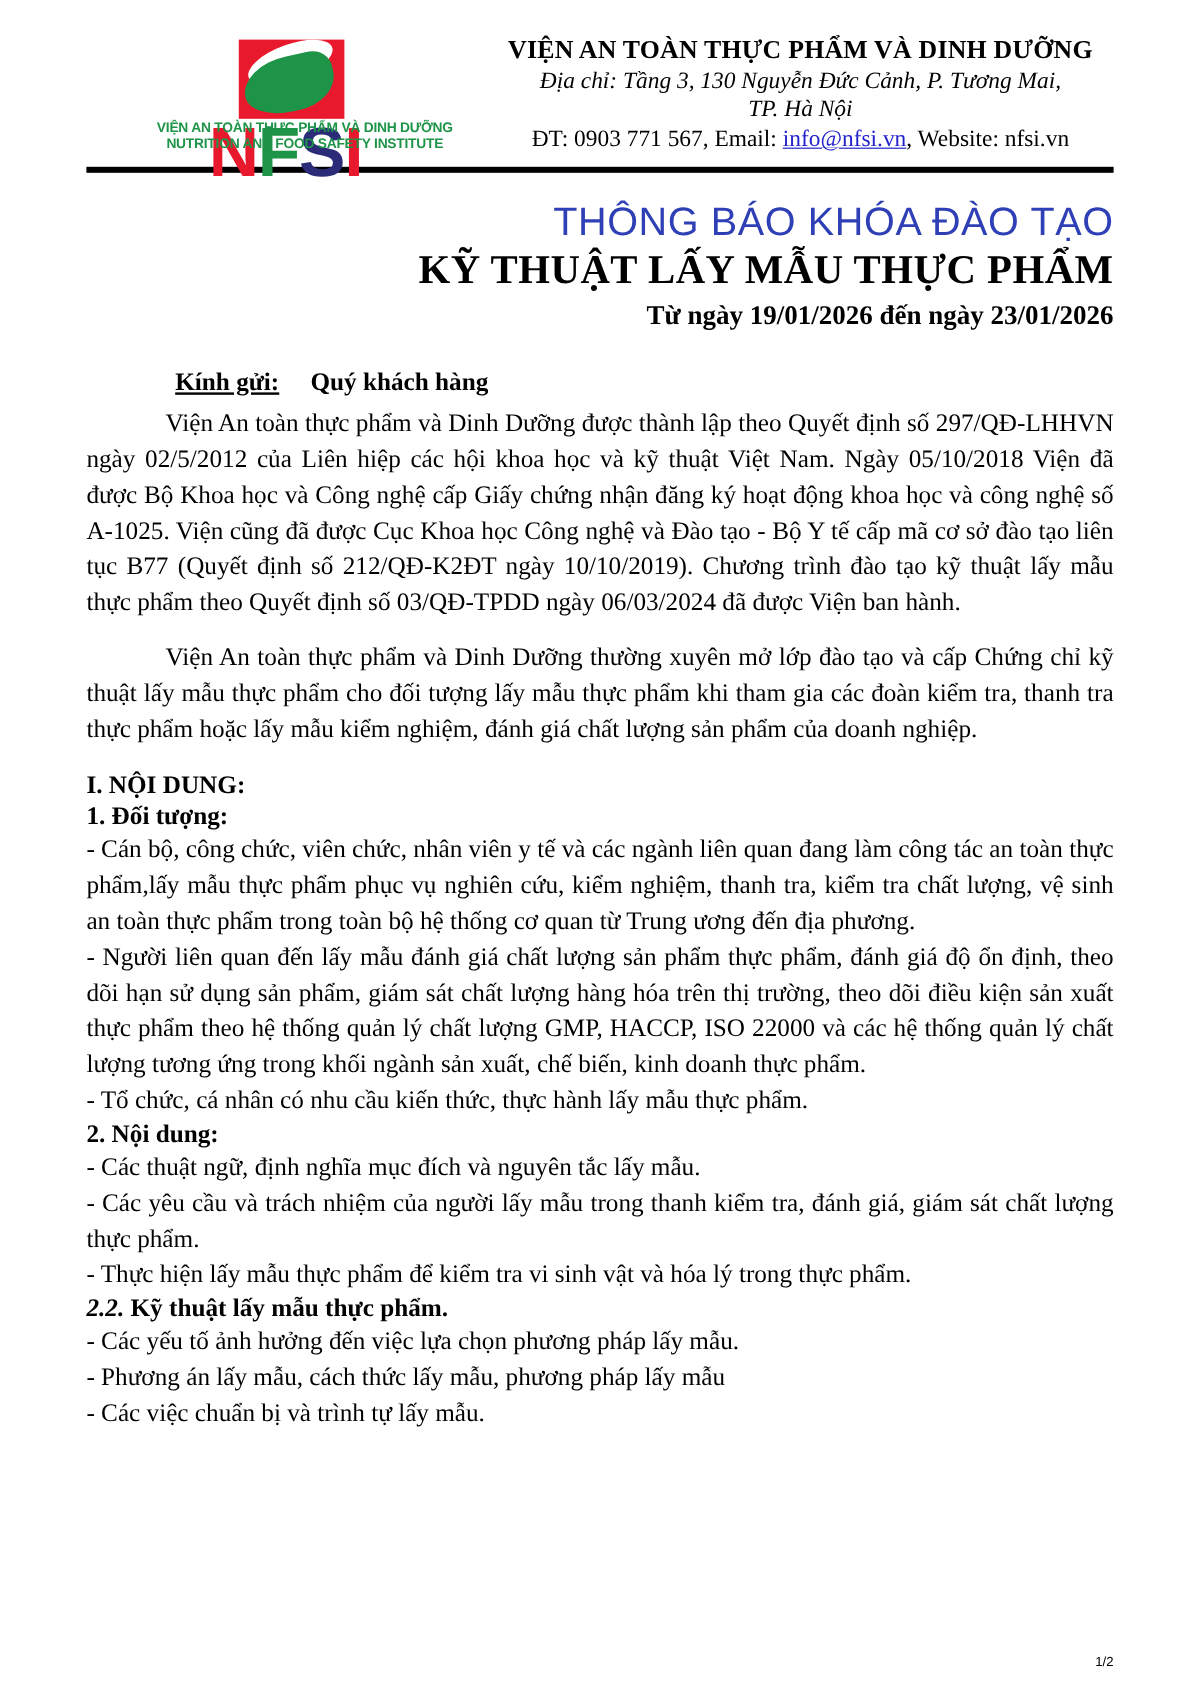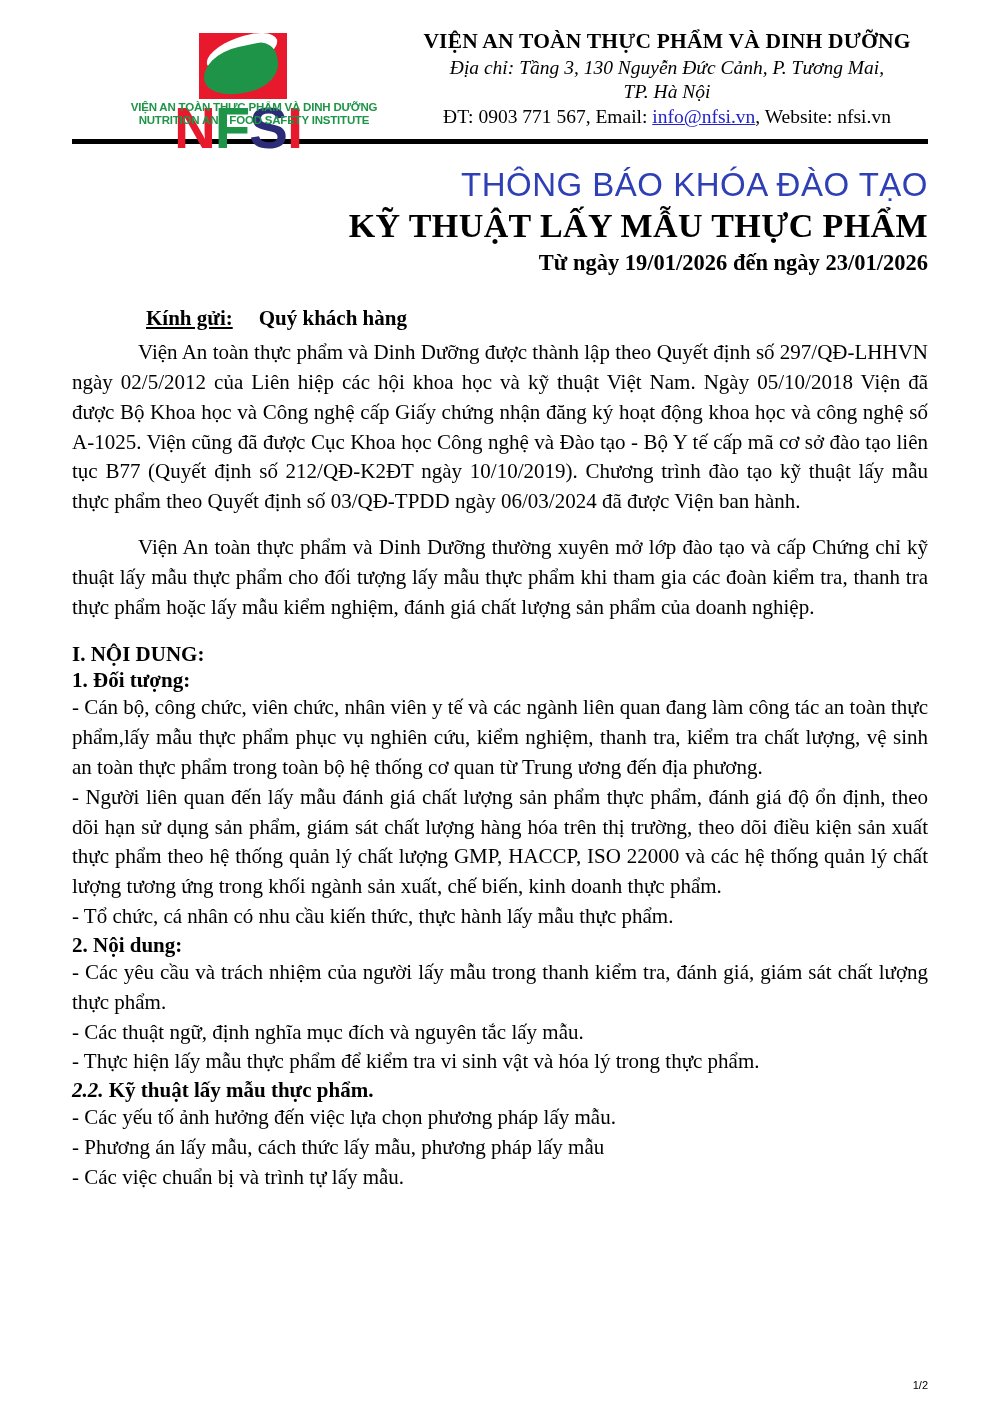--- a/index.html
+++ b/index.html
@@ -254,22 +254,22 @@
   <div class="para second">Viện An toàn thực phẩm và Dinh Dưỡng thường xuyên mở lớp đào tạo và cấp Chứng chỉ kỹ thuật lấy mẫu thực phẩm cho đối tượng lấy mẫu thực phẩm khi tham gia các đoàn kiểm tra, thanh tra thực phẩm hoặc lấy mẫu kiểm nghiệm, đánh giá chất lượng sản phẩm của doanh nghiệp.</div>
 
   <div class="sec-head">I. NỘI DUNG:</div>
   <div class="sub-head">1. Đối tượng:</div>
   <div class="line">- Cán bộ, công chức, viên chức, nhân viên y tế và các ngành liên quan đang làm công tác an toàn thực phẩm,lấy mẫu thực phẩm phục vụ nghiên cứu, kiểm nghiệm, thanh tra, kiểm tra chất lượng, vệ sinh an toàn thực phẩm trong toàn bộ hệ thống cơ quan từ Trung ương đến địa phương.</div>
   <div class="line">-  Người liên quan đến lấy mẫu đánh giá chất lượng sản phẩm thực phẩm, đánh giá độ ổn định, theo dõi hạn sử dụng sản phẩm, giám sát chất lượng hàng hóa trên thị trường, theo dõi điều kiện sản xuất thực phẩm theo hệ thống quản lý chất lượng GMP, HACCP, ISO 22000 và các hệ thống quản lý chất lượng tương ứng trong khối ngành sản xuất, chế biến, kinh doanh thực phẩm.</div>
   <div class="line nojust">- Tổ chức, cá nhân có nhu cầu kiến thức, thực hành lấy mẫu thực phẩm.</div>
 
   <div class="sub-head">2. Nội dung:</div>
 
+  <div class="line nojust">- Các thuật ngữ, định nghĩa mục đích và nguyên tắc lấy mẫu.</div>
   <div class="line">- Các yêu cầu và trách nhiệm của người lấy mẫu trong thanh kiểm tra, đánh giá, giám sát chất lượng thực phẩm.</div>
-  <div class="line nojust">- Các thuật ngữ, định nghĩa mục đích và nguyên tắc lấy mẫu.</div>
   <div class="line nojust">- Thực hiện lấy mẫu thực phẩm để kiểm tra vi sinh vật và hóa lý trong thực phẩm.</div>
 
   <div class="sub-head"><span class="it">2.2.</span><span> Kỹ thuật lấy mẫu thực phẩm.</span></div>
   <div class="line nojust">- Các yếu tố ảnh hưởng đến việc lựa chọn phương pháp lấy mẫu.</div>
   <div class="line nojust">- Phương án lấy mẫu, cách thức lấy mẫu, phương pháp lấy mẫu</div>
   <div class="line nojust">- Các việc chuẩn bị và trình tự lấy mẫu.</div>
 
   <div class="pagenum">1/2</div>
 </div>
 

